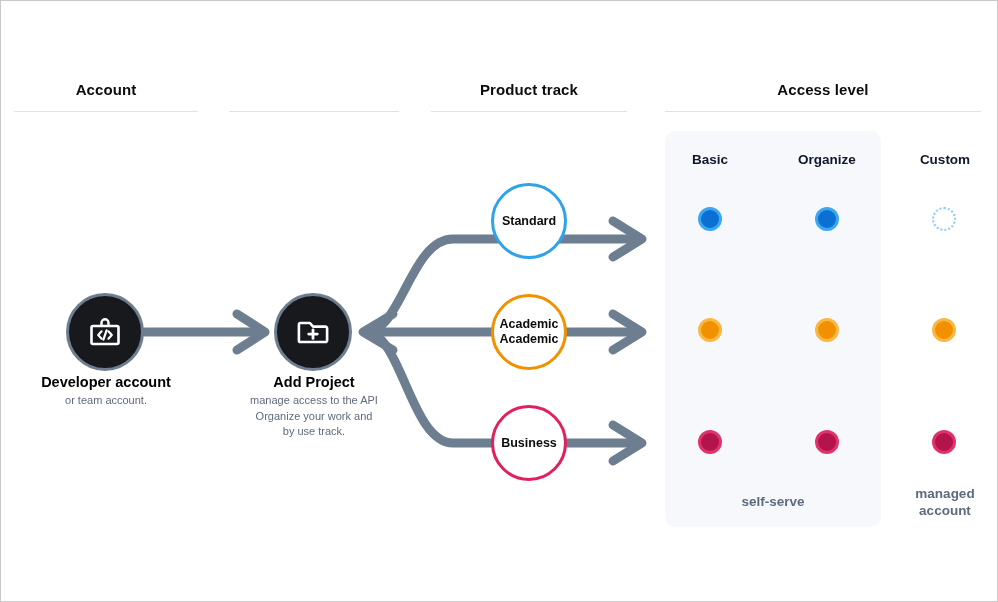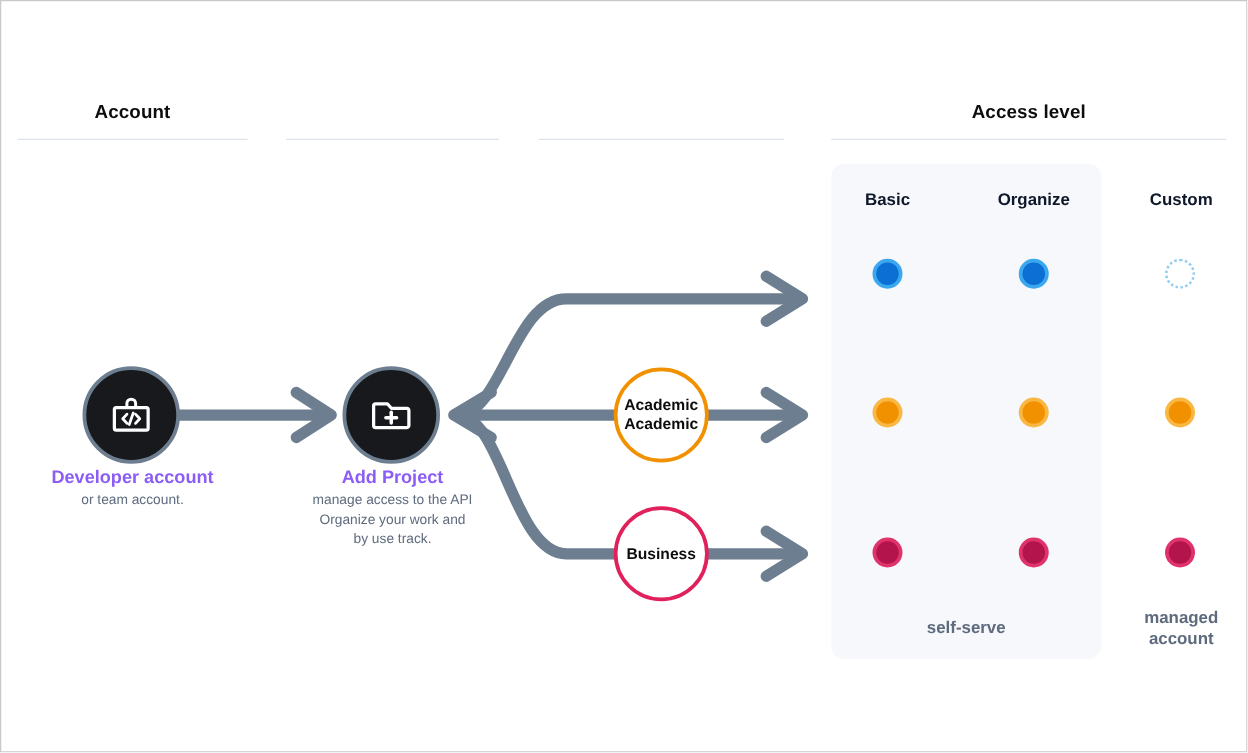--- a/index.html
+++ b/index.html
@@ -91,21 +91,21 @@
     display: flex;
     align-items: center;
     justify-content: center;
     z-index: 6;
   }
   .node-title {
     position: absolute;
     text-align: center;
     font-size: 14.5px;
     font-weight: bold;
-    color: #8b5cf6;
+    color: #000000;
     z-index: 6;
   }
   .node-caption {
     position: absolute;
     text-align: center;
     font-size: 11px;
     color: #5e6b7e;
     line-height: 15.5px;
     z-index: 6;
   }
@@ -138,20 +138,21 @@
 <body>
 
 <div id="canvas">
 
   <div class="col-head" style="left:13px; top:80px; width:184px;">Account</div>
   <div class="col-rule" style="left:13px; top:110px; width:184px;"></div>
 
   <div class="col-head" style="left:228px; top:80px; width:170px;"></div>
   <div class="col-rule" style="left:228px; top:110px; width:170px;"></div>
 
+  <div class="col-head" style="left:430px; top:80px; width:196px;">Product track</div>
   <div class="col-rule" style="left:430px; top:110px; width:196px;"></div>
 
   <div class="col-head" style="left:664px; top:80px; width:316px;text-align:center;">Access level</div>
   <div class="col-rule" style="left:664px; top:110px; width:316px;"></div>
 
   <div id="access-panel"></div>
 
   <div class="sub-head" style="left:654px; top:151px; width:110px;">Basic</div>
   <div class="sub-head" style="left:771px; top:151px; width:110px;">Organize</div>
   <div class="sub-head" style="left:889px; top:151px; width:110px;">Custom</div>
@@ -220,20 +221,23 @@
       <line x1="15.7" y1="22.1" x2="24.3" y2="22.1" stroke="#ffffff" stroke-width="2.8" stroke-linecap="round"></line>
     </svg>
   </div>
   <div class="node-title" style="left:213px; top:373px; width:200px;">Add Project</div>
   <div class="node-caption" style="left:223px; top:392px; width:180px;">
     <div>manage access to the API</div>
     <div>Organize your work and</div>
     <div>by use track.</div>
   </div>
 
+  <div class="track blue" style="left:490px; top:182px;">
+    <span>Standard</span>
+  </div>
 
   <div class="track orange" style="left:490px; top:293px;text-align:center;">
     <span>
       <span>Academic</span><br>
       <span>Academic</span>
     </span>
   </div>
 
   <div class="track magenta" style="left:490px; top:404px;">
     <span>Business</span>

